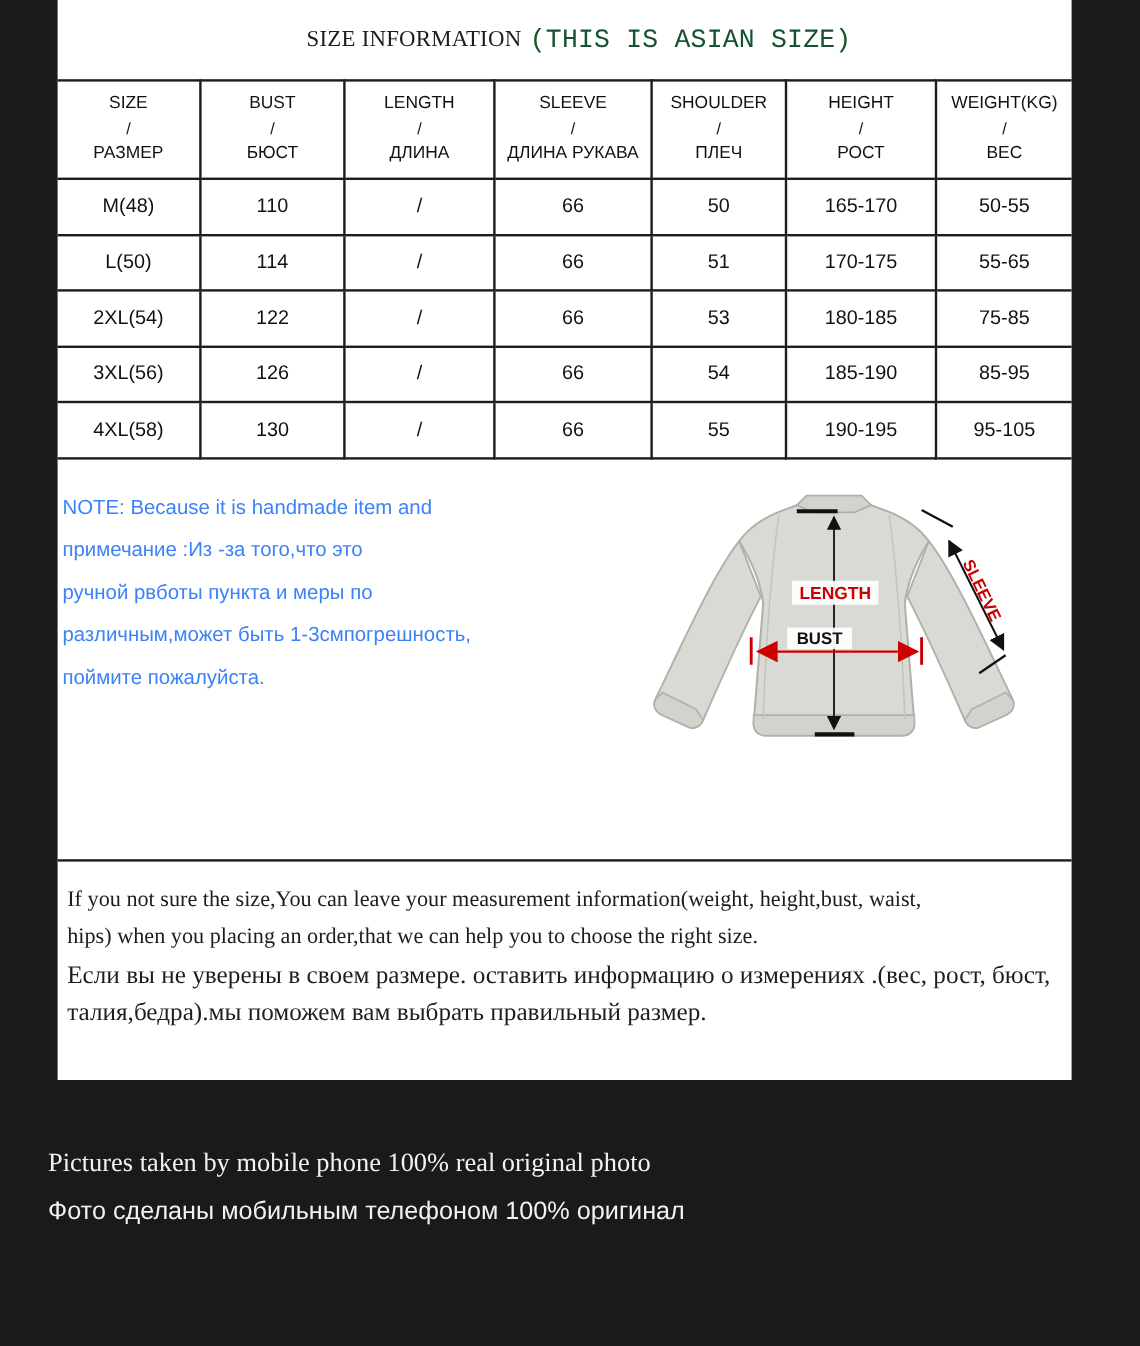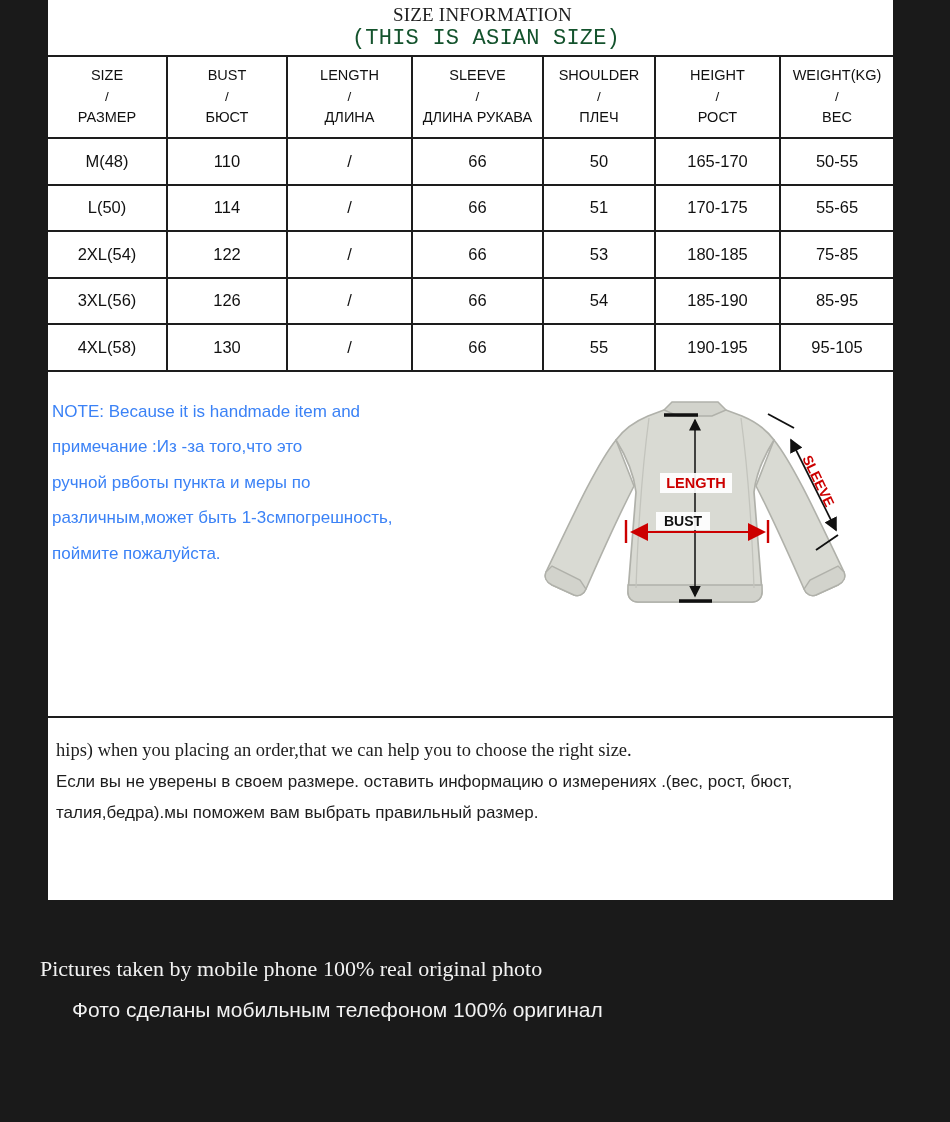--- a/index.html
+++ b/index.html
@@ -24,26 +24,25 @@
     position: absolute;
     left: 48px;
     top: 0px;
     width: 845px;
     height: 900px;
     background: #ffffff;
   }
 
   
   #title-row {
-    height: 55px;
+    height: 66px;
     display: flex;
     align-items: center;
     justify-content: center;
     padding-left: 24px;
-    flex-direction: column;
   }
   .title-main {
     font-family: "Liberation Serif", serif;
     font-size: 19px;
     color: #1d1d1d;
     letter-spacing: .2px;
   }
   .title-accent {
     font-family: Liberation Mono, monospace;
     font-size: 22px;
@@ -140,43 +139,42 @@
     padding: 0 8px;
   }
   #bottom p {
     font-family: "Liberation Serif", serif;
     font-size: 18.5px;
     line-height: 31px;
     color: #1d1d1d;
     white-space: nowrap;
   }
   #bottom p.ru {
-    font-family: Liberation Sans, sans-serif;
-    font-size: 17px;
+    font-family: Liberation Serif, serif;
+    font-size: 21px;
     line-height: 31px;
   }
 
   
   #footer {
     position: absolute;
     left: 40px;
     top: 948px;
     width: 860px;
   }
   #footer p {
     font-family: "Liberation Serif", serif;
     font-size: 22px;
     line-height: 41px;
     color: #f2f2f2;
     white-space: nowrap;
   }
   #footer p.ru {
     font-family: "Liberation Sans", sans-serif;
     font-size: 21px;
-    margin-left: 32px;
   }
 </style>
 </head>
 <body>
 
 <div id="page">
 
   <div id="card">
 
     <div id="title-row">
@@ -362,20 +360,21 @@
             <line x1="275" y1="60" x2="320" y2="150" stroke="#111111" stroke-width="1.7" marker-start="url(#arrBlkStart)" marker-end="url(#arrBlk)"></line>
             <text x="298" y="103" text-anchor="middle" font-family="Liberation Sans, sans-serif" font-size="14" font-weight="bold" fill="#cc0000" transform="rotate(64 298 103)">SLEEVE</text>
           </g>
         </svg>
       </div>
     </div>
 
     <div id="sep"></div>
 
     <div id="bottom">
+      <p>If you not sure the size,You can leave your measurement information(weight, height,bust, waist,</p>
       <p>hips) when you placing an order,that we can help you to choose the right size.</p>
       <p class="ru">Если вы не уверены в своем размере. оставить информацию о измерениях .(вес, рост, бюст,</p>
       <p class="ru">талия,бедра).мы поможем вам выбрать правильный размер.</p>
     </div>
 
   </div>
 
   <div id="footer">
     <p>Pictures taken by mobile phone 100% real original photo</p>
     <p class="ru">Фото сделаны мобильным телефоном 100% оригинал</p>

